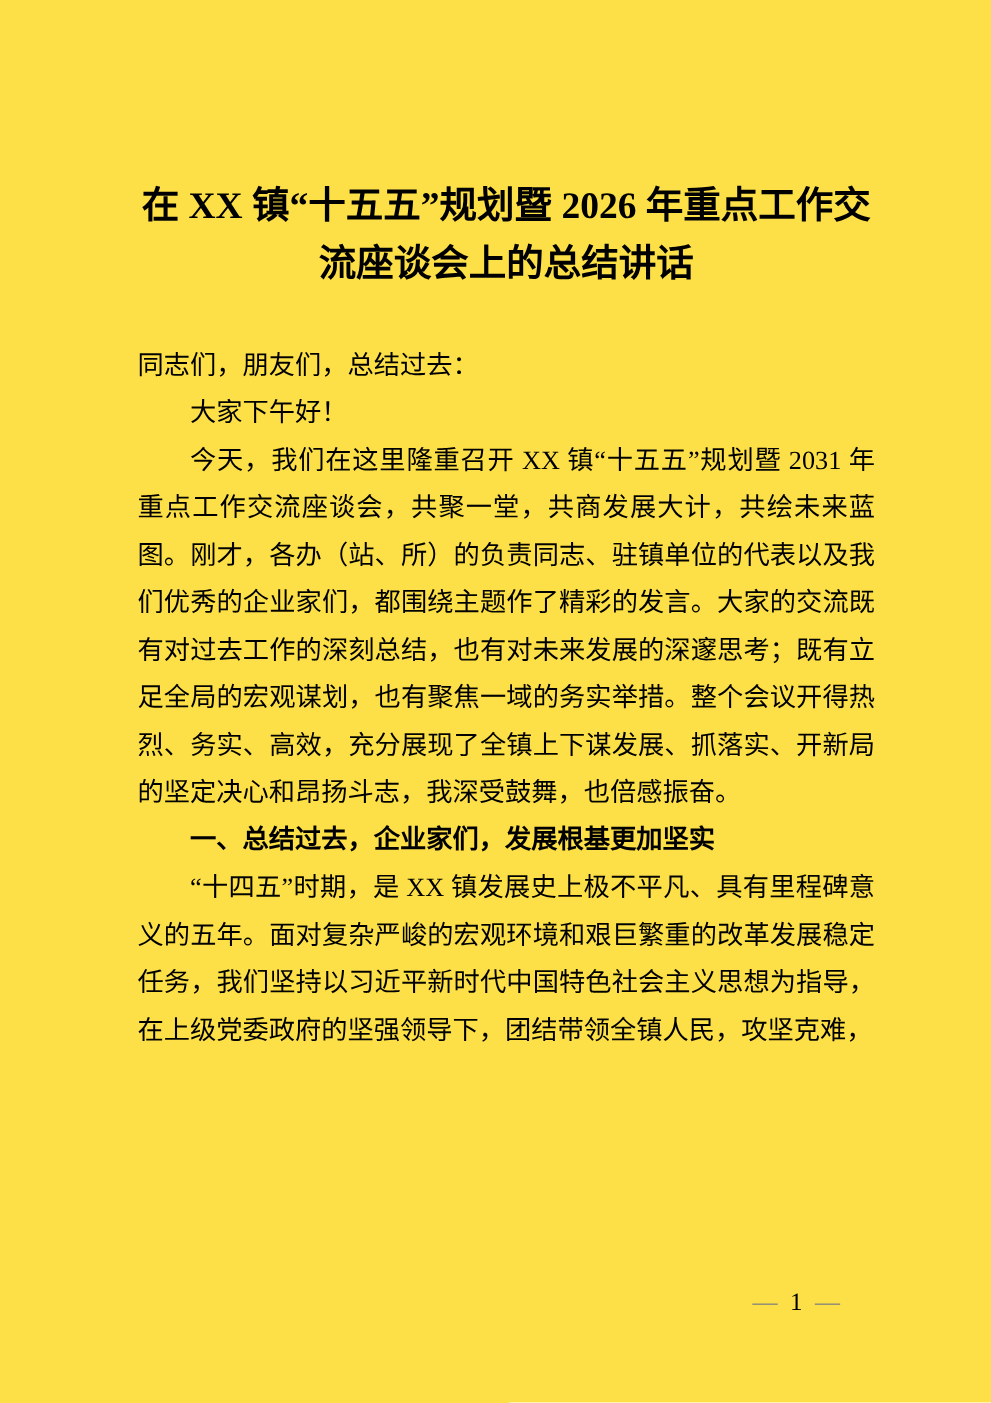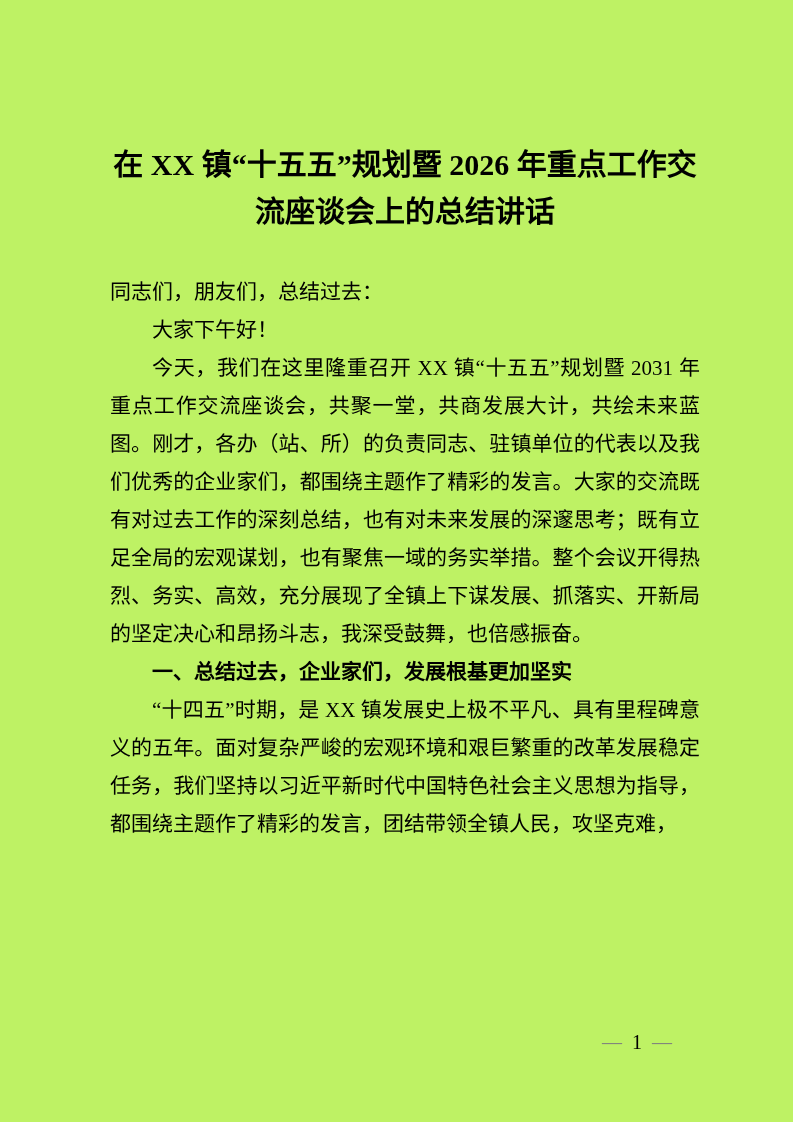--- a/index.html
+++ b/index.html
@@ -4,21 +4,21 @@
 <style>
   html, body {
     margin: 0;
     padding: 0;
     background: #ffffff;
   }
   .page {
     position: relative;
     width: 793px;
     height: 1122px;
-    background: #bef264;
+    background: #fde047;
     color: #000000;
     overflow: hidden;
     font-family: "Liberation Serif", serif;
   }
   .content {
     position: absolute;
     left: 110px;
     top: 141px;
     width: 590px;
   }
@@ -72,19 +72,19 @@
 
     <p class="para">同志们，朋友们，总结过去：</p>
 
     <p class="para indent">大家下午好！</p>
 
     <p class="para indent">今天，我们在这里隆重召开 XX 镇“十五五”规划暨 2031 年重点工作交流座谈会，共聚一堂，共商发展大计，共绘未来蓝图。刚才，各办（站、所）的负责同志、驻镇单位的代表以及我们优秀的企业家们，都围绕主题作了精彩的发言。大家的交流既有对过去工作的深刻总结，也有对未来发展的深邃思考；既有立足全局的宏观谋划，也有聚焦一域的务实举措。整个会议开得热烈、务实、高效，充分展现了全镇上下谋发展、抓落实、开新局的坚定决心和昂扬斗志，我深受鼓舞，也倍感振奋。</p>
 
 
     <p class="para heading">一、总结过去，企业家们，发展根基更加坚实</p>
 
-    <p class="para indent">“十四五”时期，是 XX 镇发展史上极不平凡、具有里程碑意义的五年。面对复杂严峻的宏观环境和艰巨繁重的改革发展稳定任务，我们坚持以习近平新时代中国特色社会主义思想为指导，都围绕主题作了精彩的发言，团结带领全镇人民，攻坚克难，</p>
+    <p class="para indent">“十四五”时期，是 XX 镇发展史上极不平凡、具有里程碑意义的五年。面对复杂严峻的宏观环境和艰巨繁重的改革发展稳定任务，我们坚持以习近平新时代中国特色社会主义思想为指导，在上级党委政府的坚强领导下，团结带领全镇人民，攻坚克难，</p>
   </div>
 
   <div class="footer">
     <span class="dash">—</span><span class="pagenum">1</span><span class="dash">—</span>
   </div>
 </div>
 
 </body></html>

